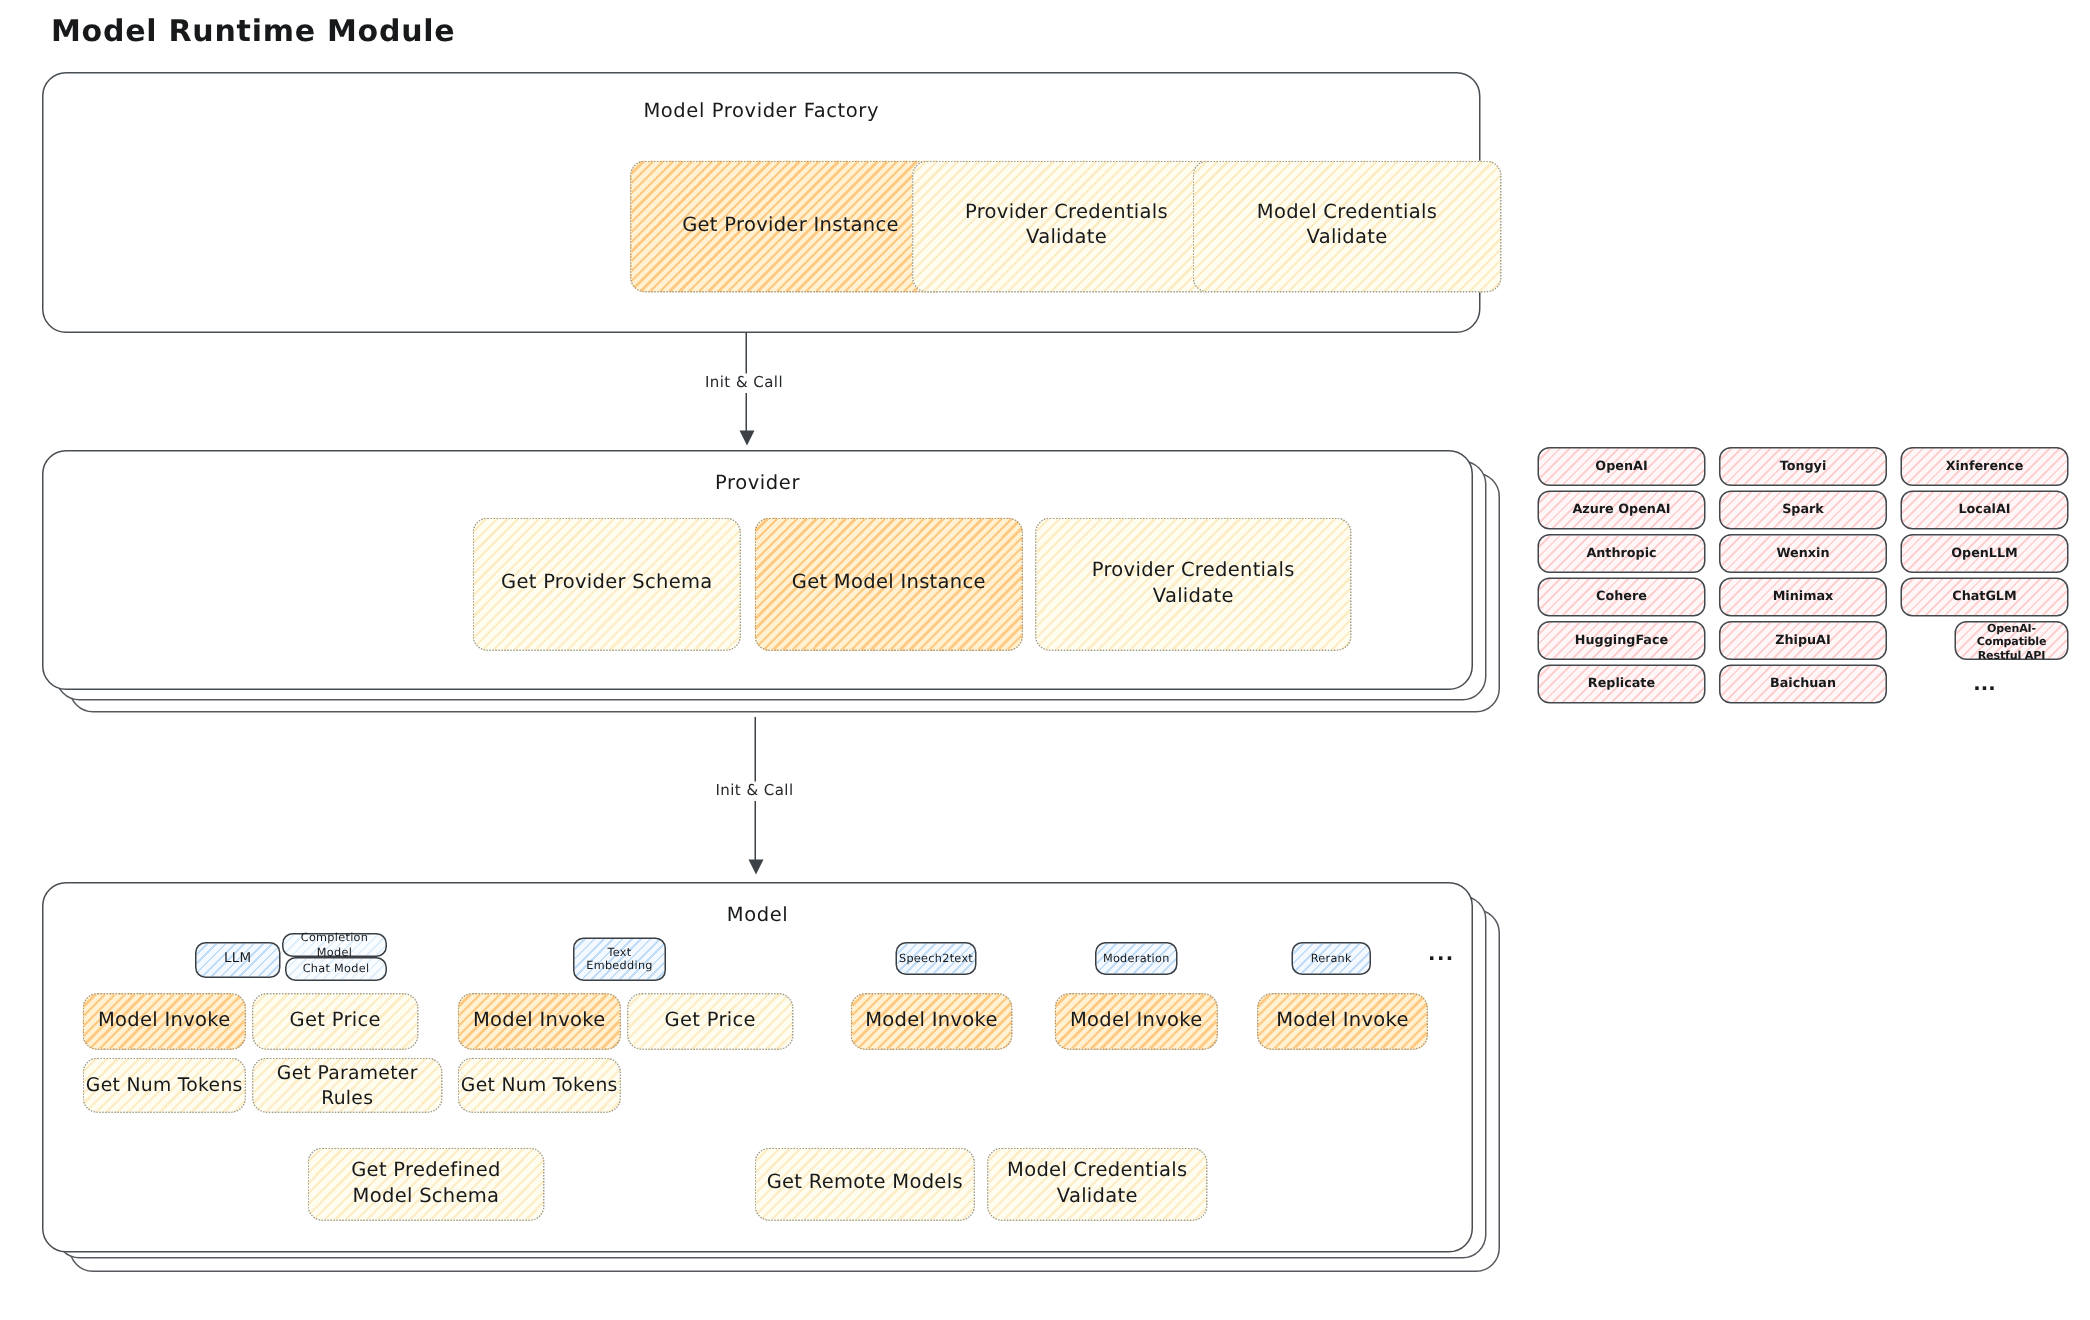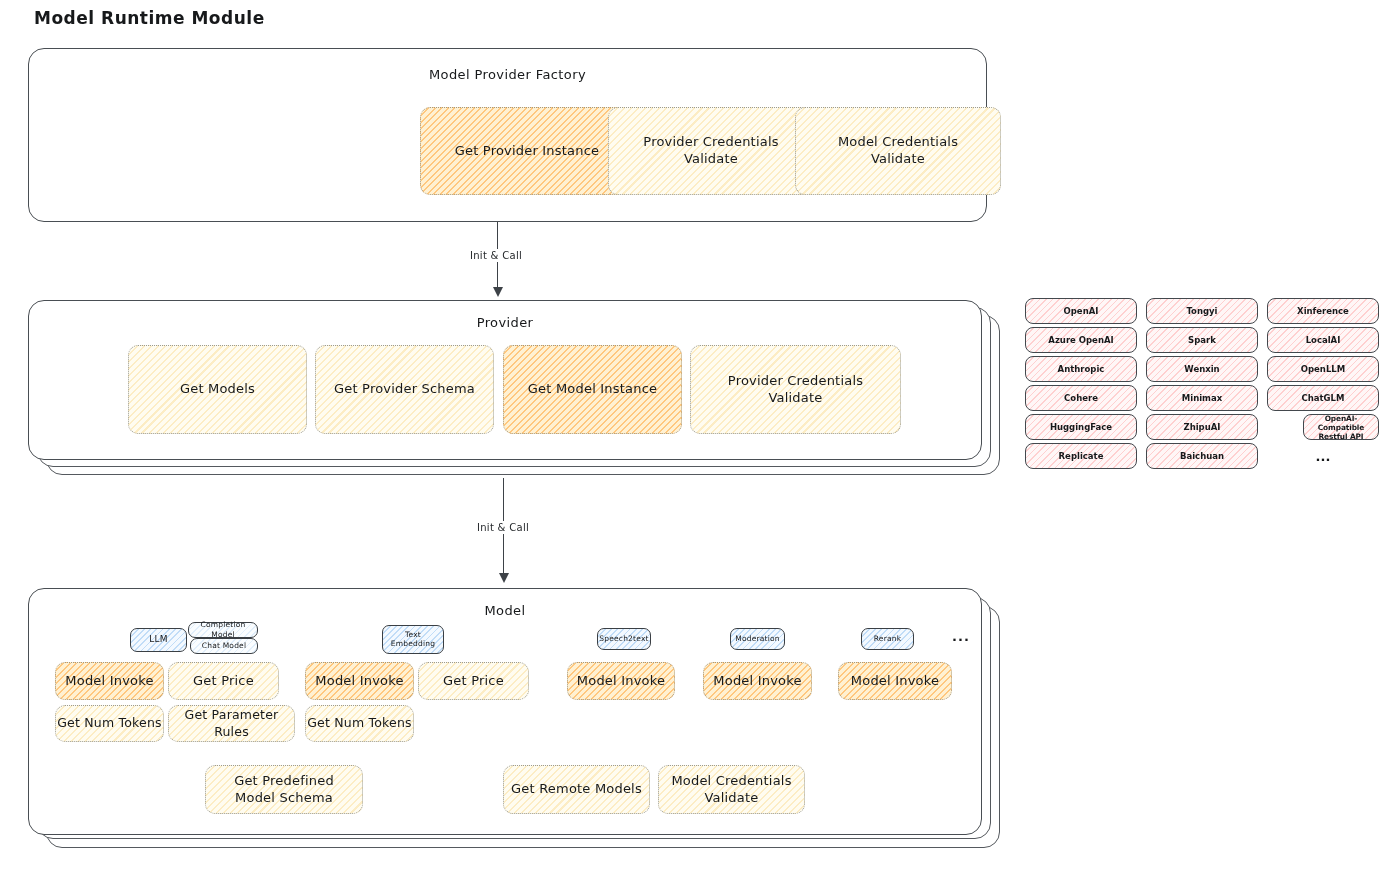--- a/index.html
+++ b/index.html
@@ -33,21 +33,21 @@
   .tabsm{font-size:7.5px;line-height:1.15;}
 
   
   .varrow{position:absolute;width:0;border-left:1.6px solid #3d4247;z-index:2;}
   .varrow .head{position:absolute;bottom:-9px;left:-5.4px;width:0;height:0;
     border-left:5px solid transparent;border-right:5px solid transparent;border-top:10px solid #3d4247;}
   .arrow-label{position:absolute;transform:translateX(-50%);background:#fff;
     padding:1px 5px;font-size:10px;letter-spacing:.3px;z-index:4;color:#26292c;}
 
   .ellipsis{position:absolute;font-size:13px;font-weight:bold;letter-spacing:1px;color:#17191b;z-index:3;}
-  #page-title{position:absolute;left:34px;top:8px;font-size:17px;font-weight:bold;letter-spacing:.5px;color:#17191b;}
+  #page-title{position:absolute;left:34px;top:8px;font-size:20px;font-weight:bold;letter-spacing:.5px;color:#17191b;}
 
   
   #providers-grid{position:absolute;left:1025px;top:298px;display:grid;
     grid-template-columns:repeat(3,112px);column-gap:9px;row-gap:3px;z-index:3;}
   #providers-grid .pinkchip{height:24px;font-weight:bold;}
   .chip-small{font-size:7.4px !important;letter-spacing:-.1px;margin-left:36px;}
   .grid-ellipsis{display:flex;align-items:center;justify-content:center;
     font-size:13px;font-weight:bold;color:#17191b;}
 </style>
 </head>
@@ -67,21 +67,20 @@
   <div class="varrow" style="left:497px;top:222px;height:66px;">
     <div class="head"></div>
   </div>
   <div class="arrow-label" style="left:496px;top:249px;">Init &amp; Call</div>
 
   <div class="sheet" style="left:46px;top:315px;width:952px;height:158px;"></div>
   <div class="sheet" style="left:37px;top:307px;width:952px;height:158px;"></div>
   <div class="bigbox" style="left:28px;top:300px;width:952px;height:158px;">
     <div class="bigbox-title" style="top:14px;">Provider</div>
   </div>
-  <div class="node yellow" style="left:128px;top:345px;width:177px;height:87px;">Get Models</div>
   <div class="node yellow" style="left:315px;top:345px;width:177px;height:87px;">Get Provider Schema</div>
   <div class="node orange" style="left:503px;top:345px;width:177px;height:87px;">Get Model Instance</div>
   <div class="node yellow" style="left:690px;top:345px;width:177px;height:87px;padding:0 16px;">Provider Credentials Validate</div>
 
   <div id="providers-grid">
     <div class="pinkchip">OpenAI</div>
     <div class="pinkchip">Tongyi</div>
     <div class="pinkchip">Xinference</div>
     <div class="pinkchip">Azure OpenAI</div>
     <div class="pinkchip">Spark</div>

